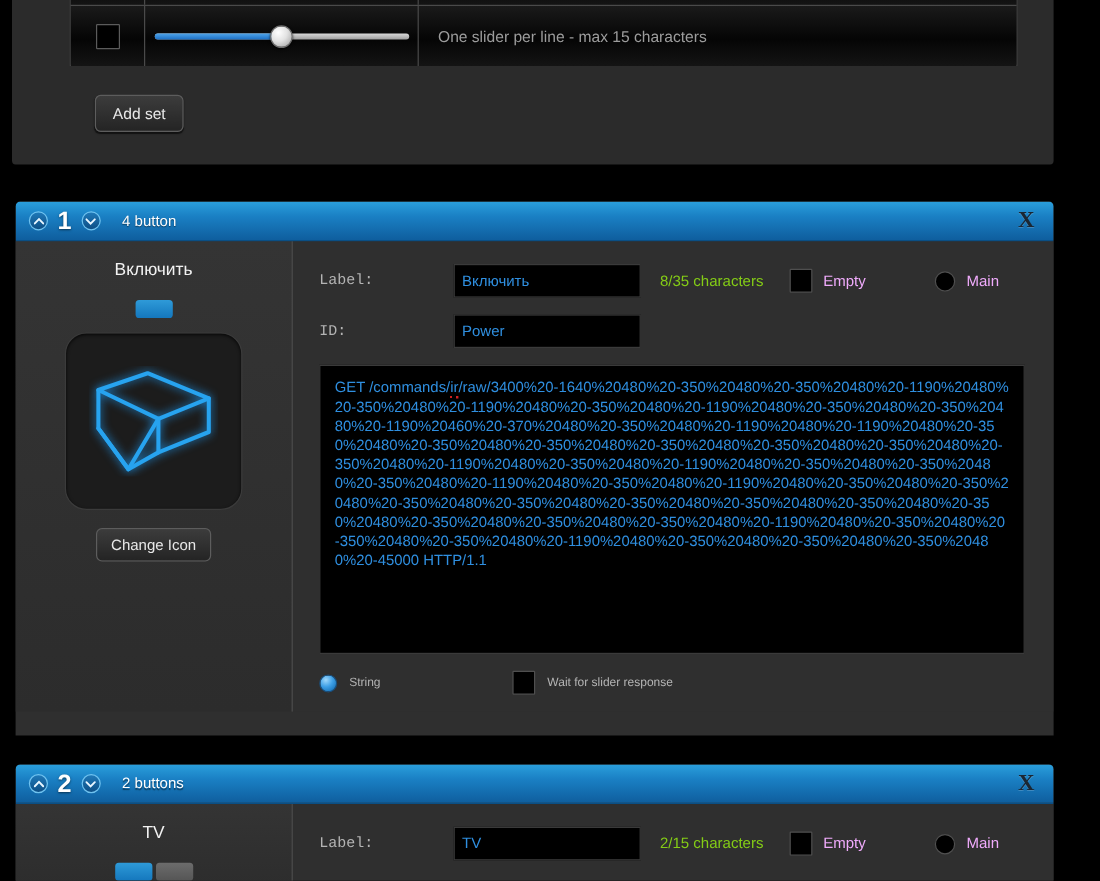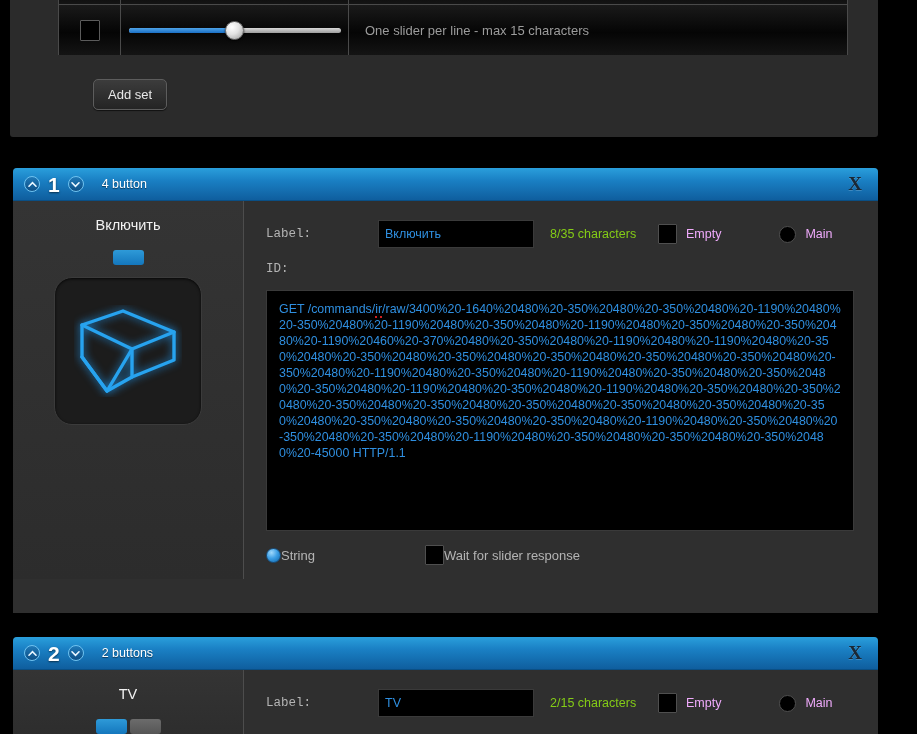--- a/index.html
+++ b/index.html
@@ -56,21 +56,21 @@
     border-radius: 50%;
     background: radial-gradient(circle at 35% 30%, #ffffff 0%, #e2e2e2 45%, #9a9a9a 100%);
     border: 1px solid #6d6d6d;
     box-shadow: 0 1px 2px rgba(0,0,0,.8);
   }
   .cell-hint {
     flex: 1; height: 100%; display: flex; align-items: center;
     padding-left: 16px; color: #9c9c9c; font-size: 13px;
   }
   .add-set-btn {
-    position: absolute; left: 83px; top: 125px;
+    position: absolute; left: 69px; top: 125px;
     padding: 7px 14px; border-radius: 5px;
     background: linear-gradient(180deg,#3c3c3c,#242424);
     border: 1px solid #5d5d5d;
     color: #e8e8e8; font-size: 13px; cursor: pointer;
     box-shadow: 0 1px 1px rgba(0,0,0,.6);
   }
 
   
   .panel {
     position: absolute; left: 13px; width: 865px;
@@ -164,21 +164,21 @@
   .cmd-area {
     width: 588px; min-height: 241px;
     background: #000; border: 1px solid #3a3a3a;
     margin-top: 6px; padding: 10px 12px;
     color: #2f8fe0; font-size: 12.4px; line-height: 16px;
     word-break: break-all; overflow: hidden;
     font-family: "Liberation Sans", sans-serif;
   }
   .spell { border-bottom: 2px dotted #d02020; }
   .bottom-opts { display: flex; align-items: center; margin-top: 14px; padding-bottom: 14px; }
-  .bo-label { color: #b4b4b4; font-size: 13px; }
+  .bo-label { color: #b4b4b4; font-size: 10px; margin-left: 10px; }
   .gap-wide { width: 110px; }
   #panel1 { top: 168px; height: 445px; }
   #panel2 { top: 637px; height: 97px; }
 </style>
 </head>
 <body>
 
 <div class="stage">
 
   <div class="top-panel">
@@ -243,39 +243,41 @@
           <svg width="108" height="92" viewBox="0 0 108 92">
             <g stroke="#27a3ef" stroke-width="3.4" fill="none" stroke-linejoin="round" stroke-linecap="round" style="filter: drop-shadow(0 0 4px #1e8fe0);">
               <path d="M8 20 L49 6 L100 27 L58 44 Z"></path>
               <path d="M8 20 L8 52 L33 86 L58 44"></path>
               <path d="M58 44 L58 72 L33 86"></path>
               <path d="M100 27 L100 55 L58 72"></path>
               <path d="M8 52 L33 86"></path>
             </g>
           </svg>
         </div>
+        <div class="change-icon-btn">Change Icon</div>
       </div>
 
       <div class="panel-right">
         <div class="field-row">
           <div class="field-label">Label:</div>
           <input class="text-input" value="Включить" style="">
           <div class="char-count">8/35 characters</div>
           <div class="opt-group">
             <div class="cb-black"></div>
             <div class="opt-label">Empty</div>
           </div>
           <div class="opt-group" style="margin-left:58px">
             <div class="radio-black"></div>
             <div class="opt-label">Main</div>
           </div>
         </div>
 
         <div class="field-row">
           <div class="field-label">ID:</div>
+          <input class="text-input" value="Power" style="">
         </div>
 
         <div class="cmd-area"><span>GET /commands/</span><span class="spell">ir</span><span>/raw/3400%20-1640%20480%20-350%20480%20-350%20480%20-1190%20480%20-350%20480%20-1190%20480%20-350%20480%20-1190%20480%20-350%20480%20-350%20480%20-1190%20460%20-370%20480%20-350%20480%20-1190%20480%20-1190%20480%20-350%20480%20-350%20480%20-350%20480%20-350%20480%20-350%20480%20-350%20480%20-350%20480%20-1190%20480%20-350%20480%20-1190%20480%20-350%20480%20-350%20480%20-350%20480%20-1190%20480%20-350%20480%20-1190%20480%20-350%20480%20-350%20480%20-350%20480%20-350%20480%20-350%20480%20-350%20480%20-350%20480%20-350%20480%20-350%20480%20-350%20480%20-350%20480%20-1190%20480%20-350%20480%20-350%20480%20-350%20480%20-1190%20480%20-350%20480%20-350%20480%20-350%20480%20-45000 HTTP/1.1</span></div>
 
         <div class="bottom-opts">
           <div class="radio-blue"></div>
           <div class="bo-label">String</div>
           <div class="gap-wide"></div>
           <div class="cb-black"></div>
           <div class="bo-label">Wait for slider response</div>

